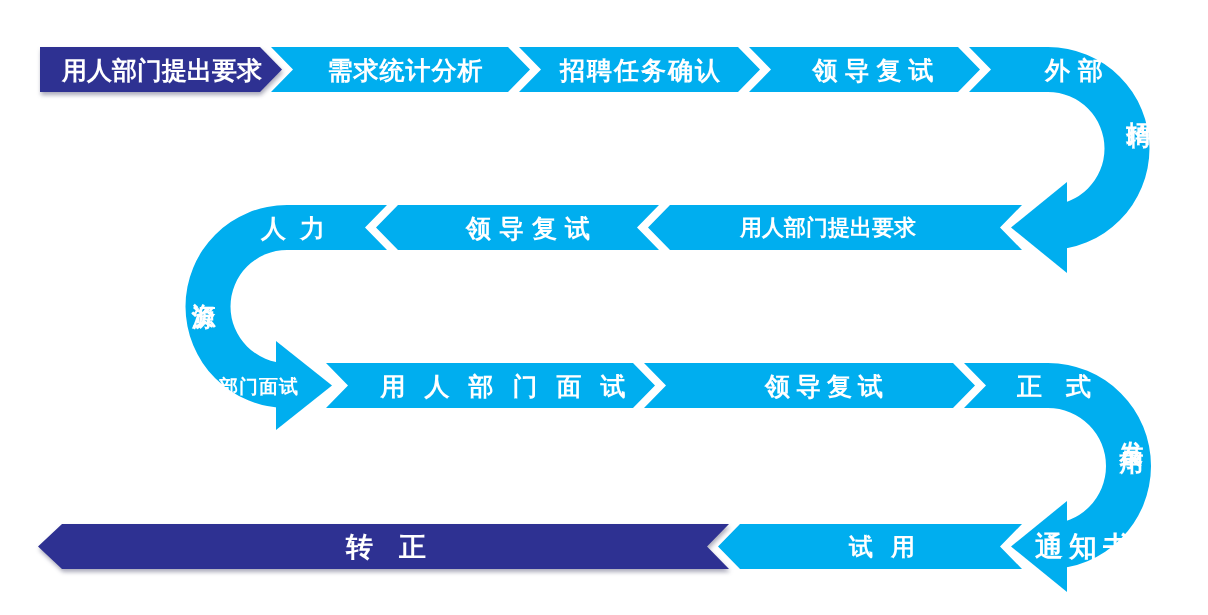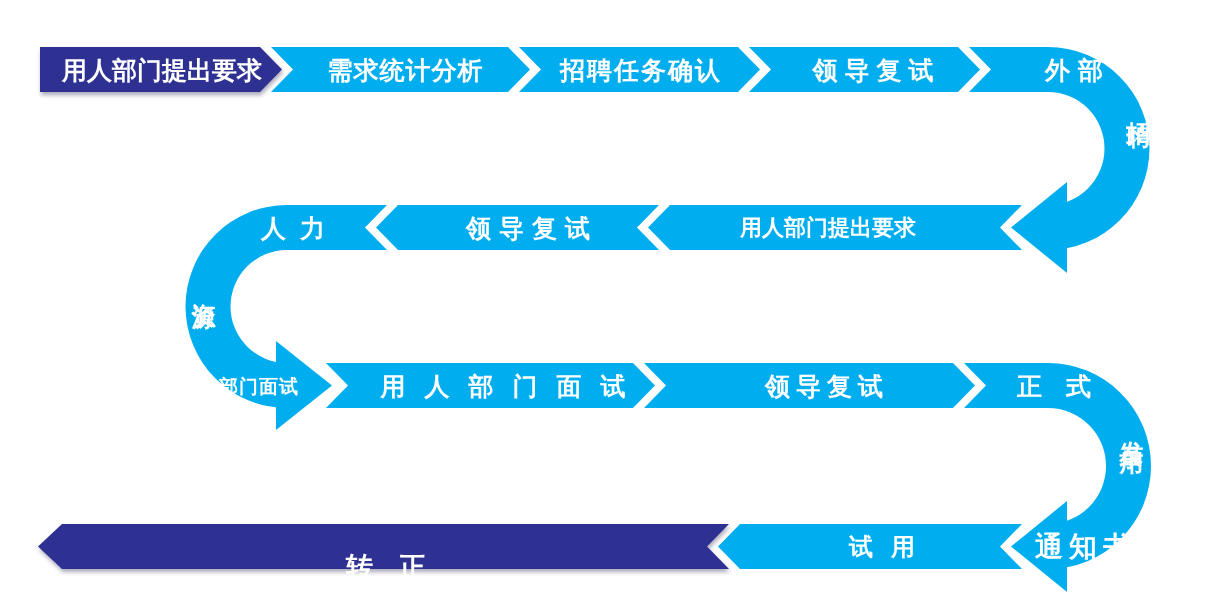--- a/index.html
+++ b/index.html
@@ -63,15 +63,15 @@
   <div class="lblv" style="left:203px;top:283px;font-size:24px;letter-spacing:4px;">资源</div>
   <div class="lbl" style="left:259px;top:386px;font-size:19px;letter-spacing:1px;text-align:center;">部门面试</div>
 
   <div class="lbl" style="left:503px;top:386px;font-size:25px;letter-spacing:19px;padding-left:19px;">用人部门面试</div>
   <div class="lbl" style="left:824px;top:386px;font-size:25px;letter-spacing:6px;padding-left:6px;">领导复试</div>
   <div class="lbl" style="left:1054px;top:386px;font-size:25px;letter-spacing:24px;padding-left:24px;">正式</div>
   <div class="lblv" style="left:1131px;top:422px;font-size:24px;letter-spacing:5px;">发录用</div>
   <div class="lbl" style="left:1083px;top:547px;font-size:28px;letter-spacing:6px;padding-left:6px;">通知书</div>
 
   <div class="lbl" style="left:882px;top:547px;font-size:24px;letter-spacing:18px;padding-left:18px;">试用</div>
-  <div class="lbl" style="left:386px;top:547px;font-size:27px;letter-spacing:26px;padding-left:26px;margin-top:20px;">转正</div>
+  <div class="lbl" style="left:386px;top:547px;font-size:27px;letter-spacing:26px;padding-left:26px;">转正</div>
 
 </div>
 
 </body></html>

